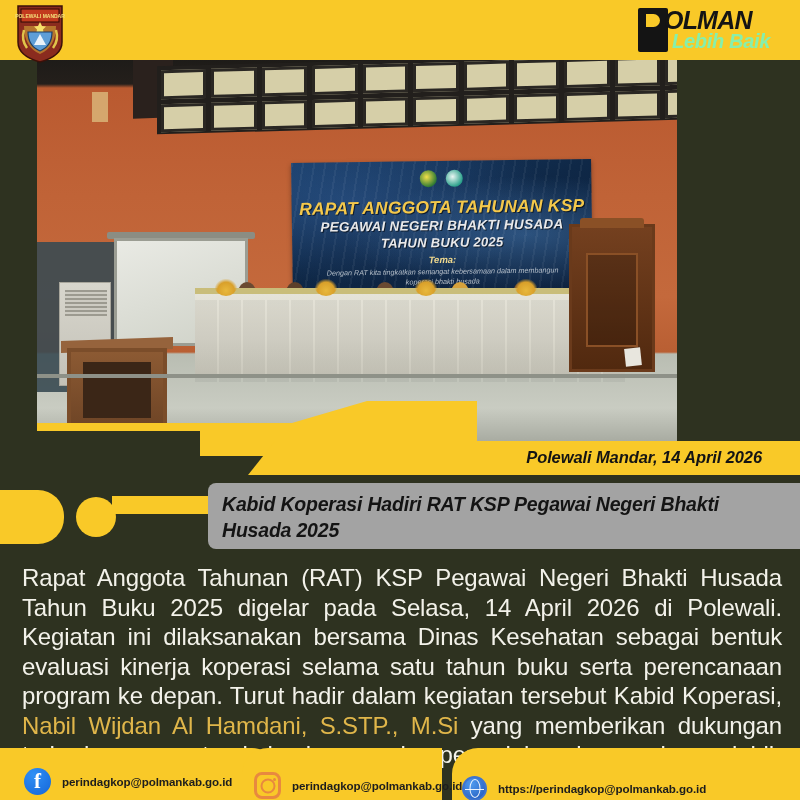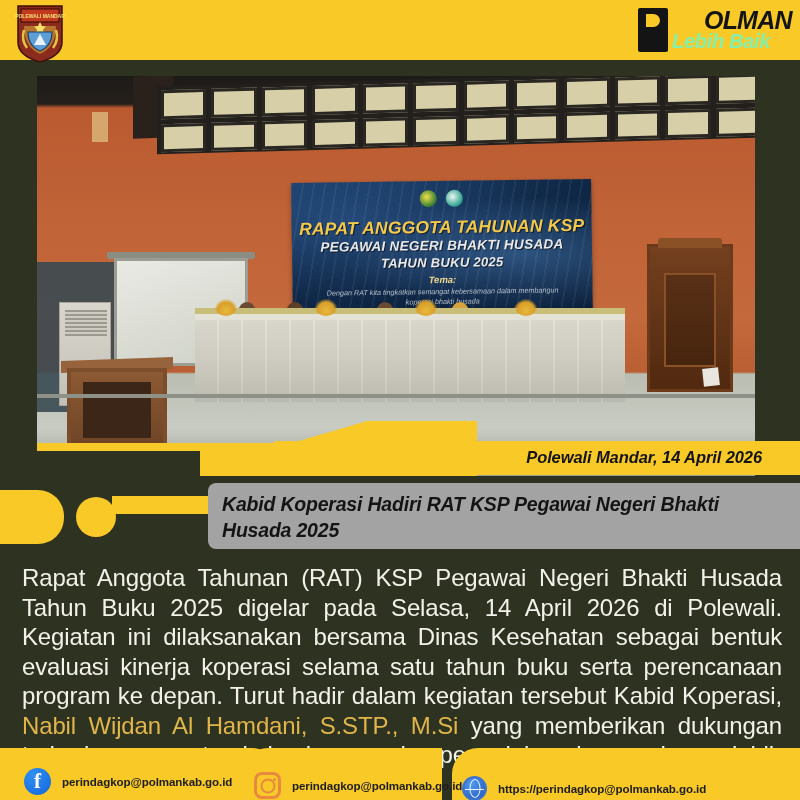--- a/index.html
+++ b/index.html
@@ -57,32 +57,32 @@
     border-radius: 2px 2px 2px 2px;
   }
   .polman-p::after {
     content: ""; position: absolute;
     left: 8px; top: 6px; width: 14px; height: 13px;
     background: #f9c928; border-radius: 0 7px 7px 0;
   }
   .polman-olman {
     position: absolute; left: 26px; top: 0px;
     font-size: 25px; font-weight: bold; font-style: italic;
-    color: #141414; letter-spacing: -0.8px; line-height: 25px; margin-left: 40px;
+    color: #141414; letter-spacing: -0.8px; line-height: 25px;
   }
   .polman-sub {
     position: absolute; left: 34px; top: 24px;
     font-size: 20px; font-weight: bold; font-style: italic;
     color: #86efac; letter-spacing: -0.3px; line-height: 19px;
   }
 
   
   .photo-wrap {
-    position: absolute; left: 37px; top: 76px;
-    width: 718px; height: 400px;
+    position: absolute; left: 37px; top: 56px;
+    width: 640px; height: 400px;
     overflow: hidden;
     z-index: 10;
   }
   .photo {
     position: absolute; inset: 0;
     background:
       
       linear-gradient(180deg, #1d1b18 0%, #241f1b 7%, rgba(36,31,27,0) 8%),
       
       linear-gradient(180deg, rgba(0,0,0,0) 74%, #b9bdb2 74.5%, #c9ccc2 88%, #9a9d93 100%),

